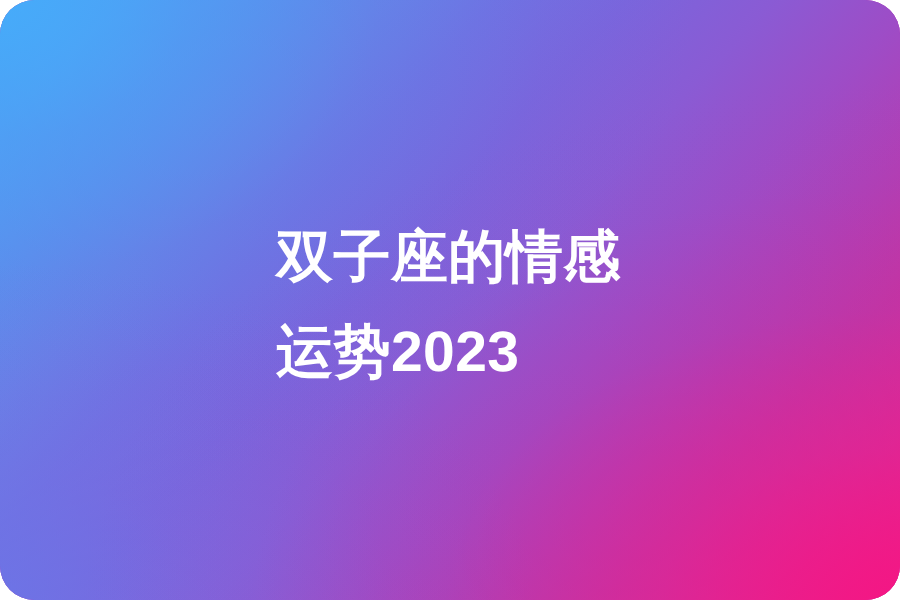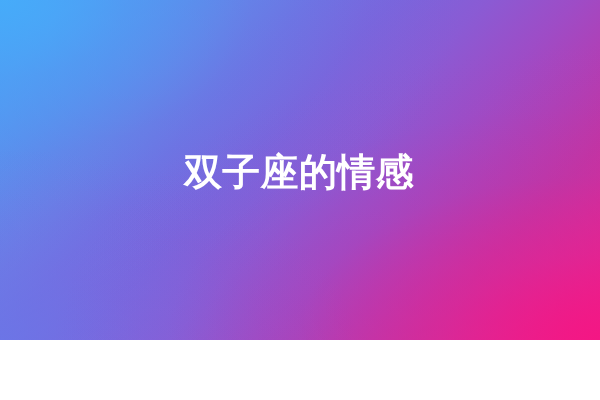--- a/index.html
+++ b/index.html
@@ -11,24 +11,25 @@
   body {
     width: 600px;
     height: 400px;
     overflow: hidden;
     font-family: "Liberation Sans", "DejaVu Sans", sans-serif;
   }
 
   #banner {
     position: relative;
     width: 600px;
-    height: 340px;
+    height: 400px;
     box-sizing: border-box;
     overflow: hidden;
     background-color: #a21caf;
+    border-radius: 23px;
   }
 
   
   .gradient-base {
     position: absolute;
     inset: 0;
     background: linear-gradient(
       133deg,
       #46A8F8 0%,
       #4FA0F5 8%,
@@ -115,15 +116,16 @@
   <div class="gradient-base"></div>
 
   <div class="gradient-bloom-blue"></div>
 
   <div class="gradient-bloom-violet"></div>
 
   <div class="gradient-bloom"></div>
 
   <div class="title-block">
     <span class="title-line">双子座的情感</span>
+    <span class="title-line">运势2023</span>
   </div>
 
 </div>
 
 </body></html>

